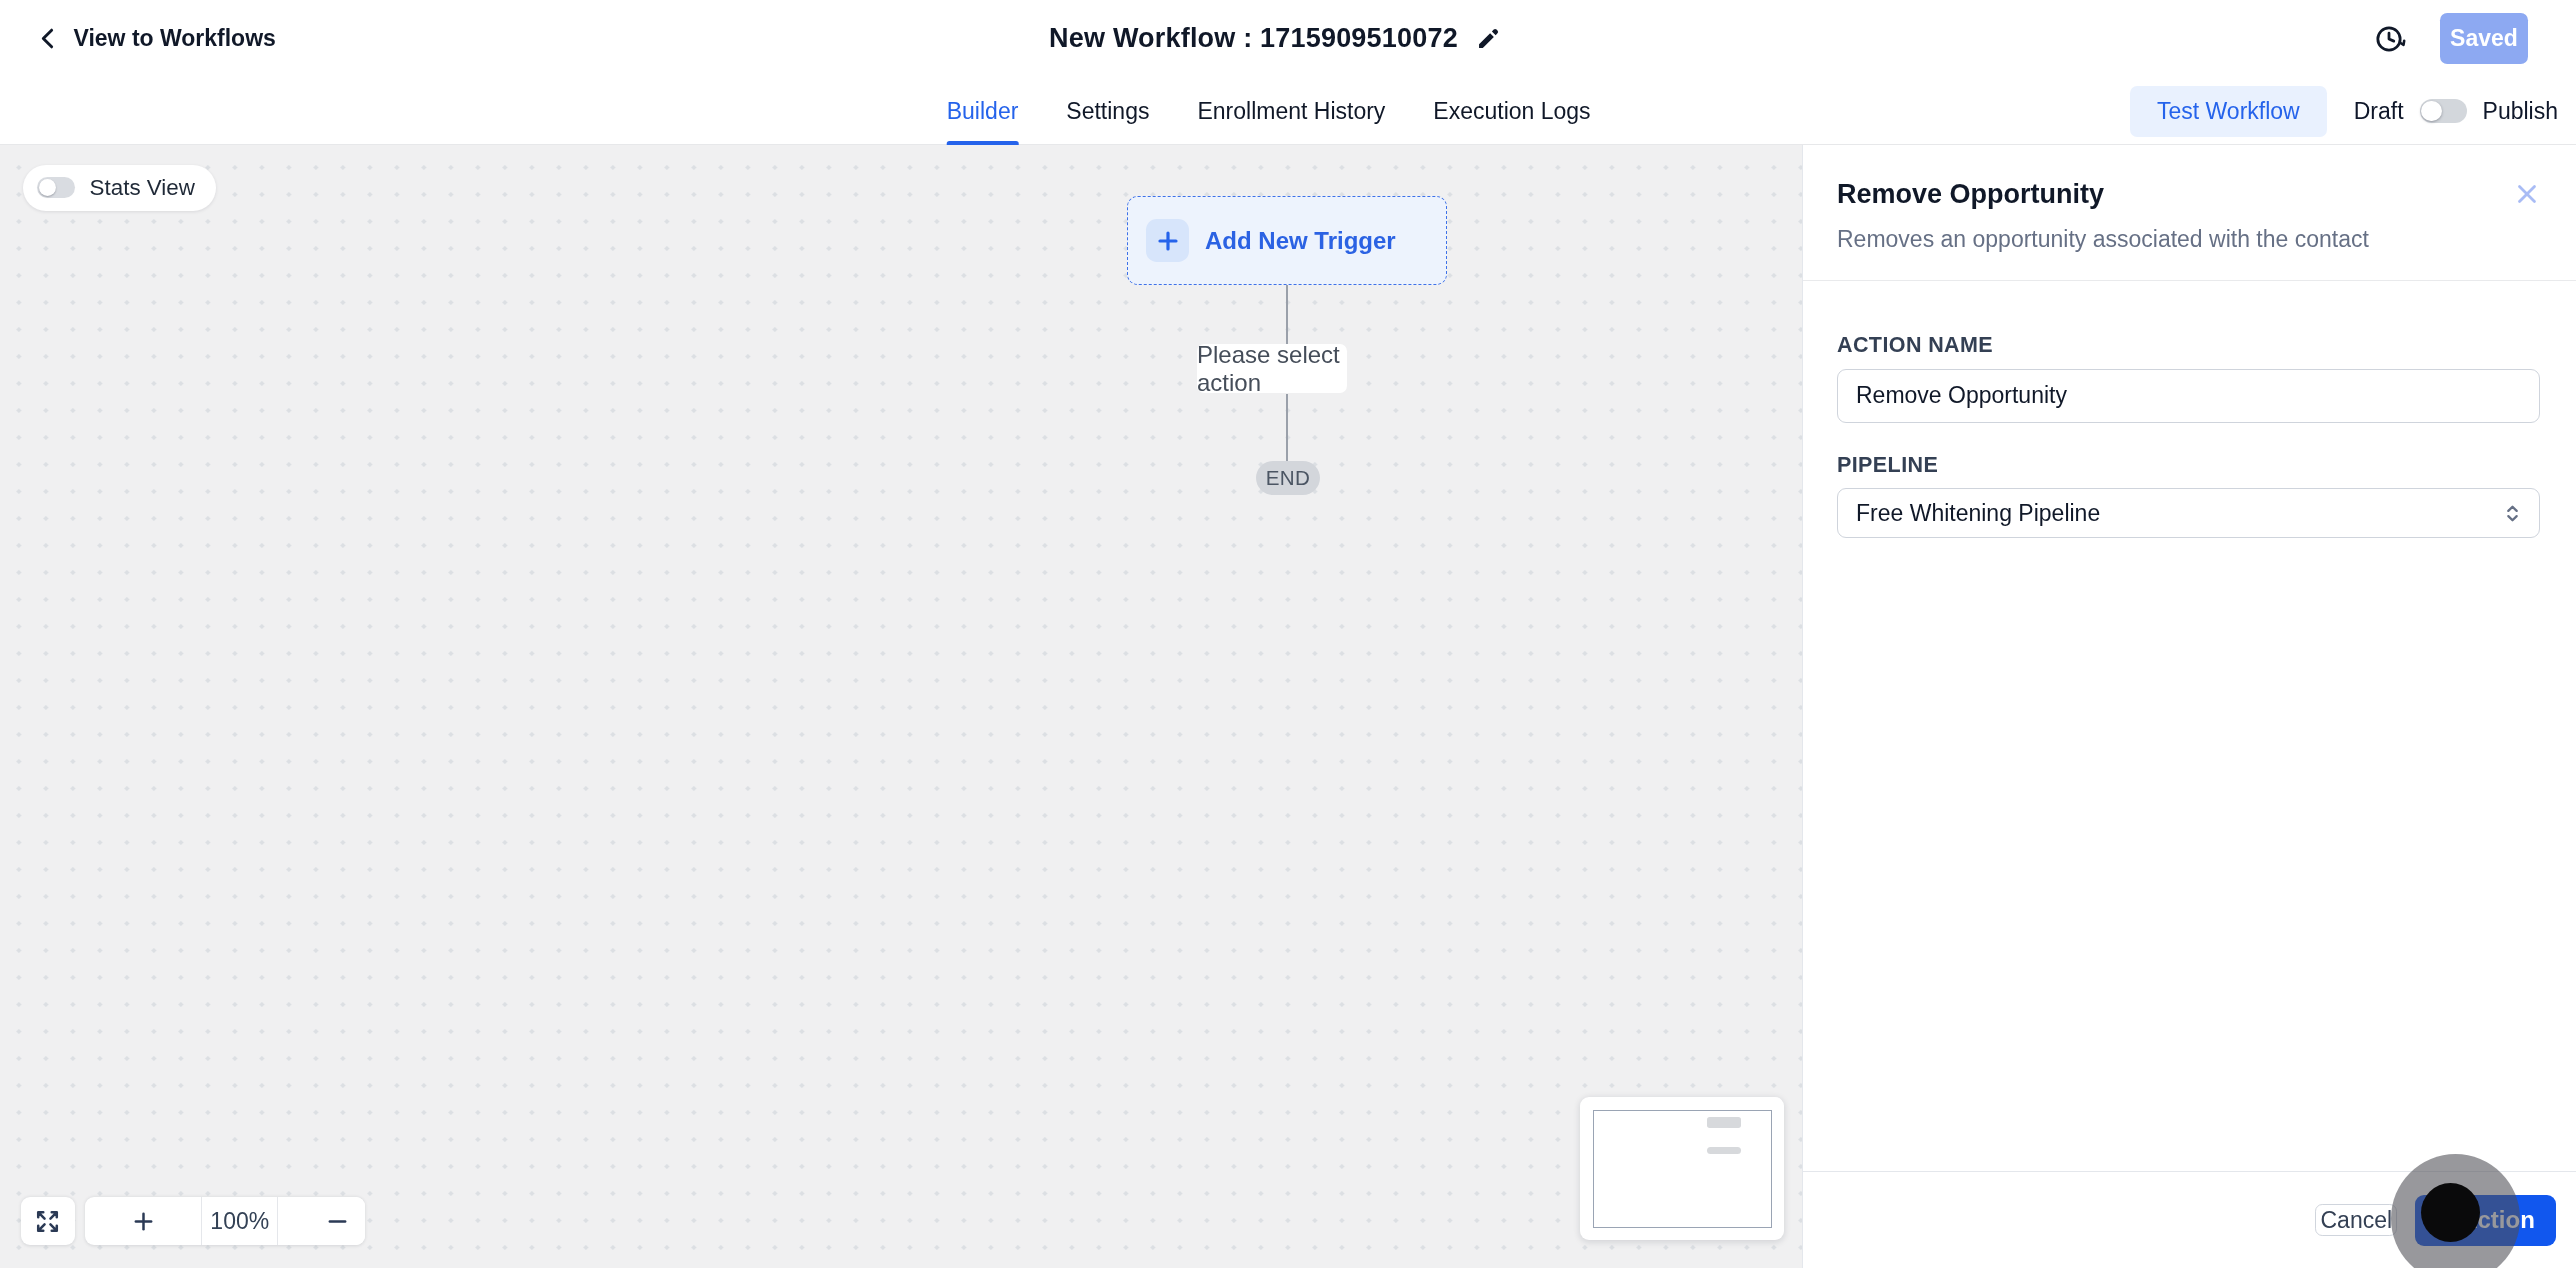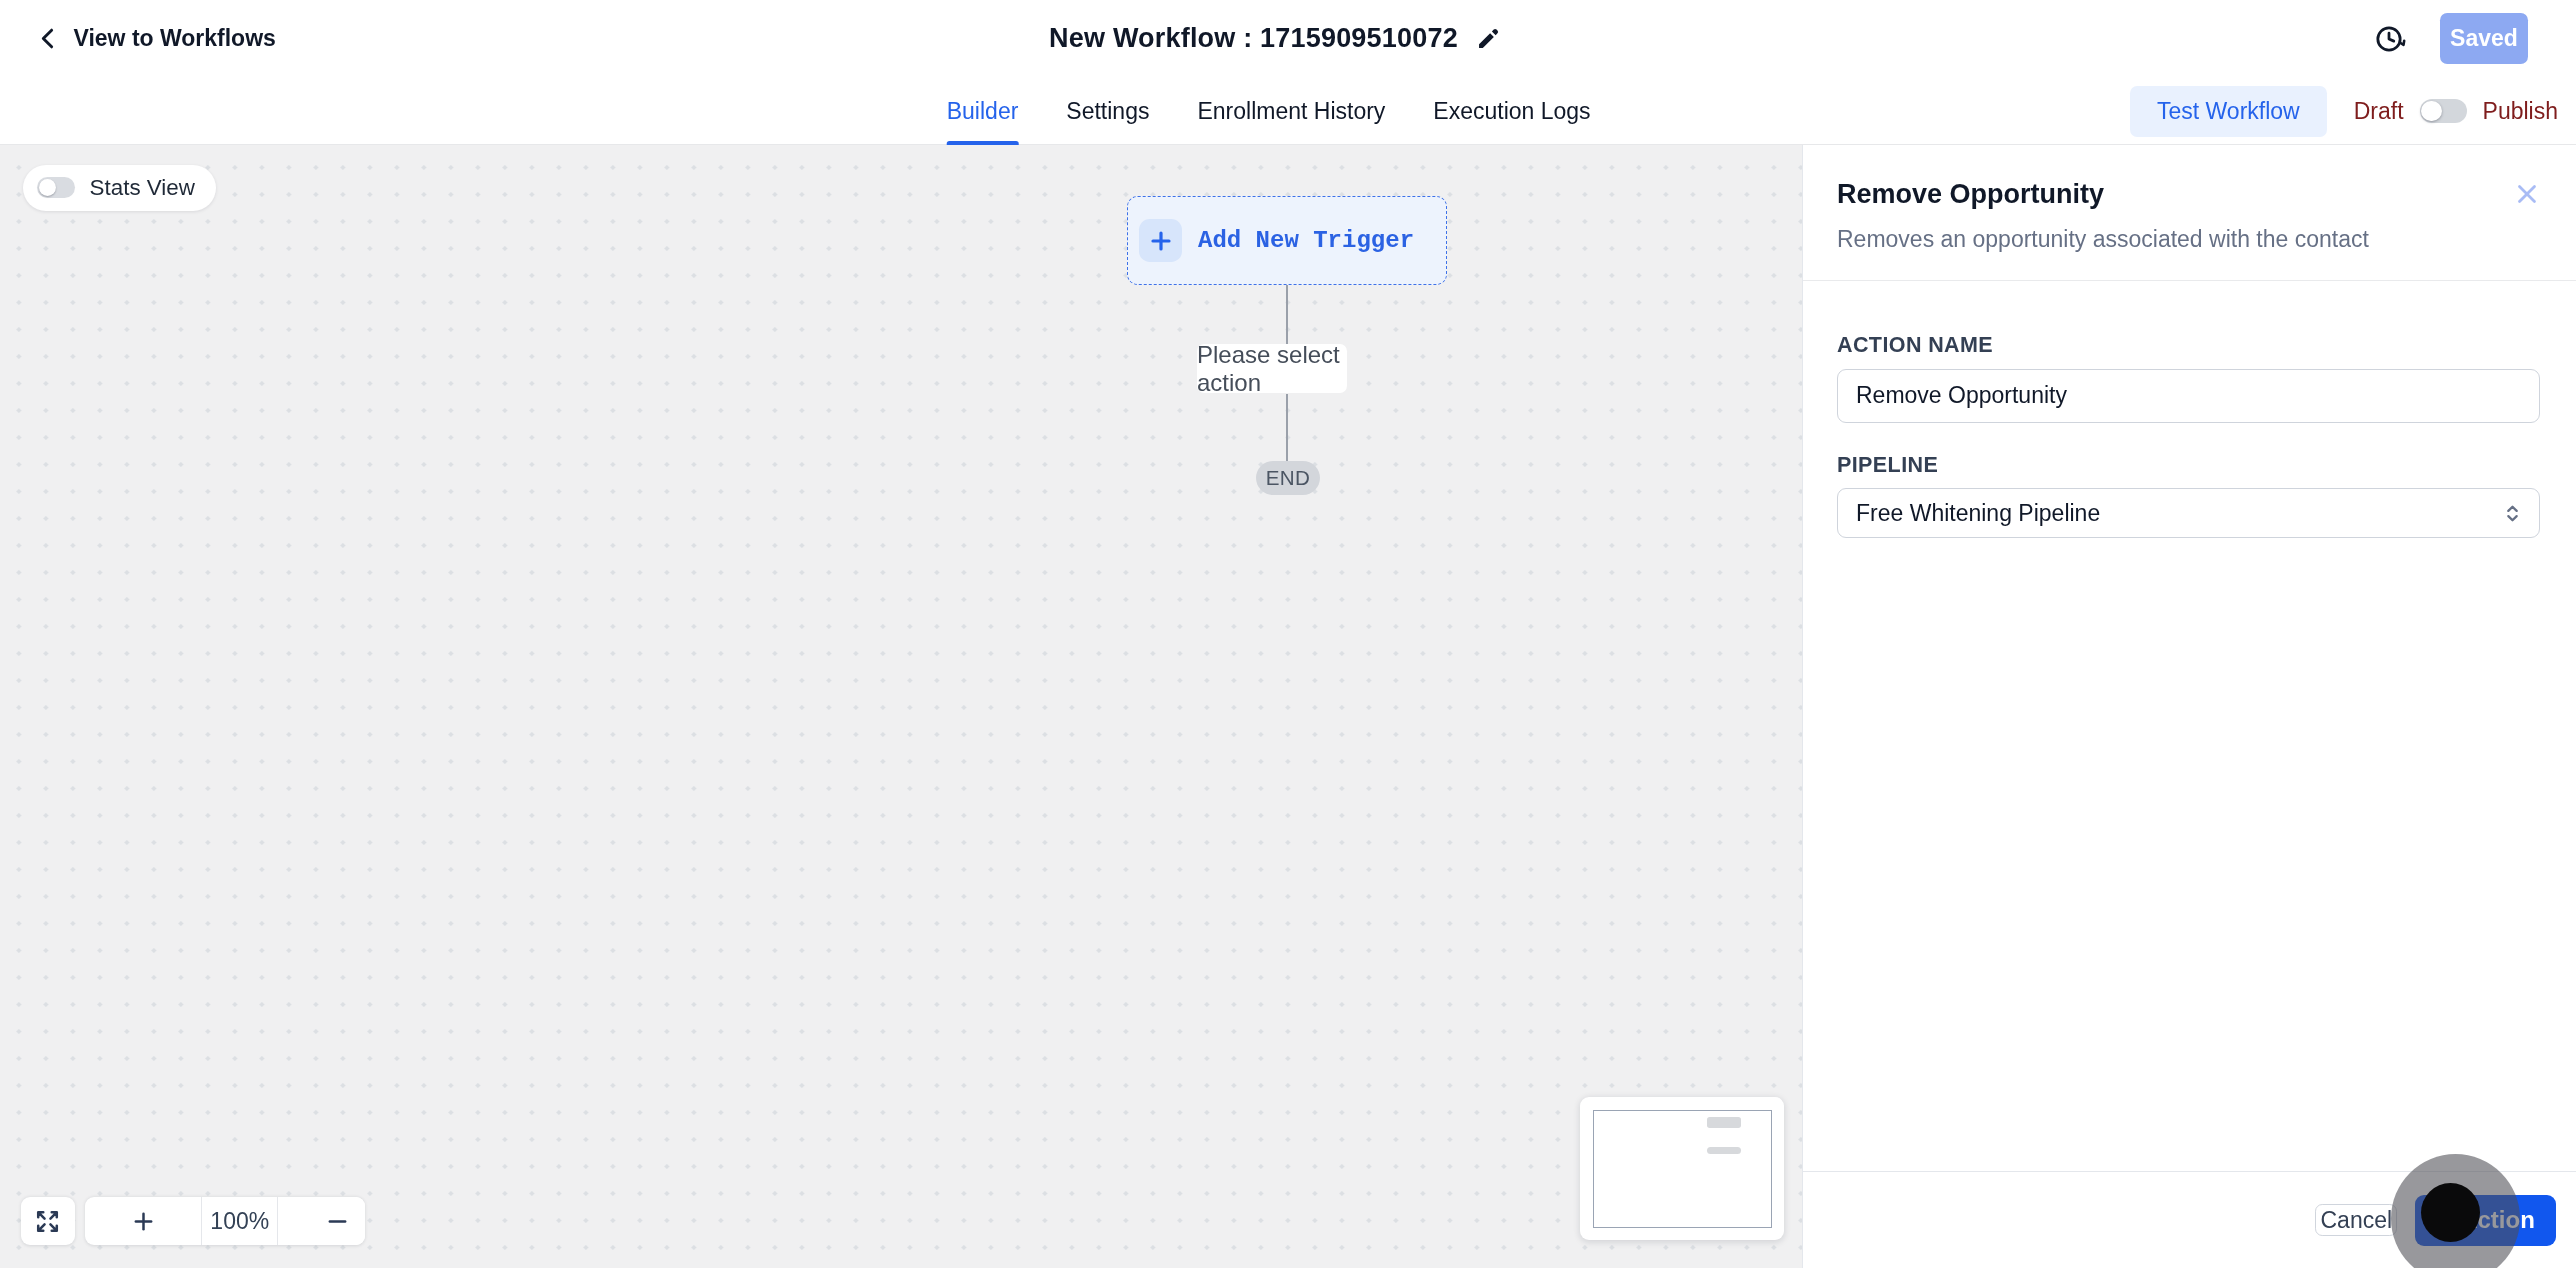--- a/index.html
+++ b/index.html
@@ -18,36 +18,36 @@
 
   
   .tabbar { position:relative; height:68px; background:#fff; border-bottom:0.9px solid #e7e8ea; }
   .tabs { position:absolute; left:50%; transform:translateX(-53%); height:68px; display:flex; gap:48px; }
   .tab { position:relative; height:68px; display:flex; align-items:center; font-size:23px; font-weight:500; color:#101828; cursor:pointer; }
   .tab.active { color:#2563eb; }
   .tab.active::after { content:""; position:absolute; left:0; right:0; bottom:0; height:4.5px; border-radius:2.7px 2.7px 0 0; background:#2563eb; }
   .tabbar-right { position:absolute; right:18px; top:0; height:68px; display:flex; align-items:center; gap:27px; }
   .test-btn { height:51px; padding:0 27px; border:none; border-radius:7.2px; background:#e9f1fe; color:#2563eb; font-size:23px; font-weight:500; font-family:inherit; cursor:pointer; }
   .pub-group { display:flex; align-items:center; gap:16px; }
-  .pub-label { font-size:23px; color:#7f1d1d; }
+  .pub-label { font-size:23px; color:#0f172a; }
   .switch { position:relative; width:47px; height:24px; border-radius:12.5px; background:#d3d7dc; cursor:pointer; }
   .switch .knob { position:absolute; left:1.8px; top:1.8px; width:20.6px; height:20.6px; border-radius:50%; background:#fff; box-shadow:0 0.9px 2.7px rgba(16,24,40,.35); }
 
   
   .workspace { display:flex; height:1123px; }
   .canvas { position:relative; flex:1; background-color:#f0f0f1;
     background-image:radial-gradient(circle,#dcdfe3 2px,transparent 2.3px);
     background-size:27px 27px; background-position:5.4px 9px; overflow:hidden; }
 
   .stats-pill { position:absolute; left:23px; top:19.7px; height:46px; padding:0 21.5px 0 14.3px; border-radius:23px; background:#fff; display:flex; align-items:center; gap:14.3px; box-shadow:0 0.9px 3.6px rgba(16,24,40,.10); cursor:pointer; }
   .mini-switch { position:relative; width:38px; height:20.6px; border-radius:10.7px; background:#d9dce1; }
   .mini-switch .knob { position:absolute; left:1.8px; top:1.8px; width:17px; height:17px; border-radius:50%; background:#fff; box-shadow:0 0.9px 1.8px rgba(16,24,40,.3); }
   .stats-pill .label { font-size:22.4px; color:#1f2937; }
 
-  .trigger-box { position:absolute; left:1127px; top:51px; width:320px; height:89px; border:1.8px dashed #3e71e8; border-radius:10.7px; background:#edf3fd; display:flex; align-items:center; padding-left:11px; gap:16px; cursor:pointer;font-family:Liberation Mono, monospace; }
+  .trigger-box { position:absolute; left:1127px; top:51px; width:320px; height:89px; border:1.8px dashed #3e71e8; border-radius:10.7px; background:#edf3fd; display:flex; align-items:center; padding-left:18px; gap:16px; cursor:pointer; }
   .plus-tile { width:43px; height:43px; border-radius:10.7px; background:#d7e5fb; display:flex; align-items:center; justify-content:center; }
   .trigger-box .label { font-size:24px; font-weight:600; color:#2b62e3; }
 
   .connector { position:absolute; left:1286px; width:1.8px; background:#9aa0aa; }
   .conn-1 { top:140px; height:60px; }
   .conn-2 { top:249px; height:67px; }
 
   .select-action { position:absolute; left:1197px; top:199px; width:150px; height:49px; background:#fff; border-radius:7.2px; display:flex; align-items:center; justify-content:center; font-size:24px; color:#454d59; }
   .end-pill { position:absolute; left:1256px; top:316px; width:64px; height:34px; border-radius:17px; background:#d3d6db; display:flex; align-items:center; justify-content:center; font-size:20.6px; font-weight:500; letter-spacing:0.4px; color:#4b5563; }
 

